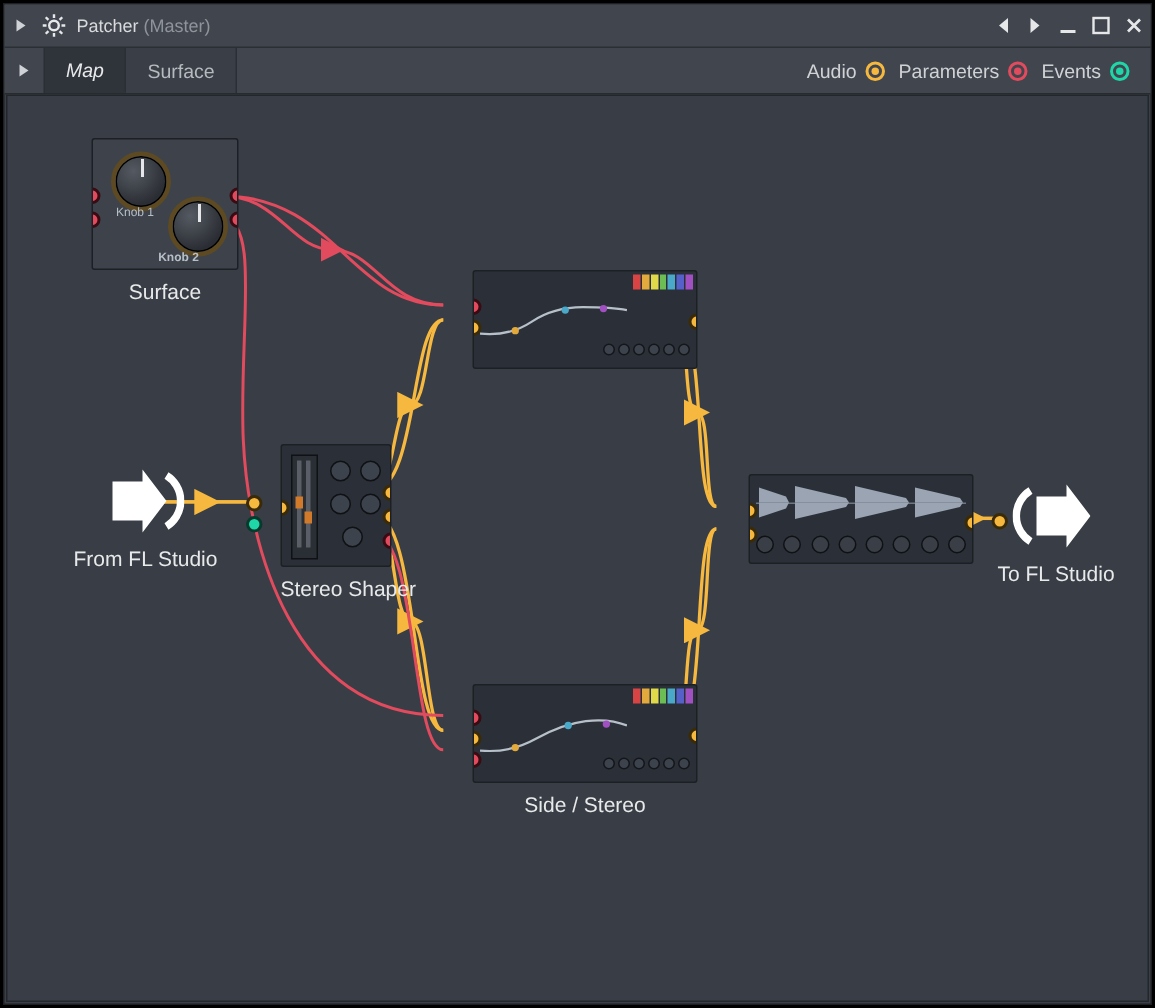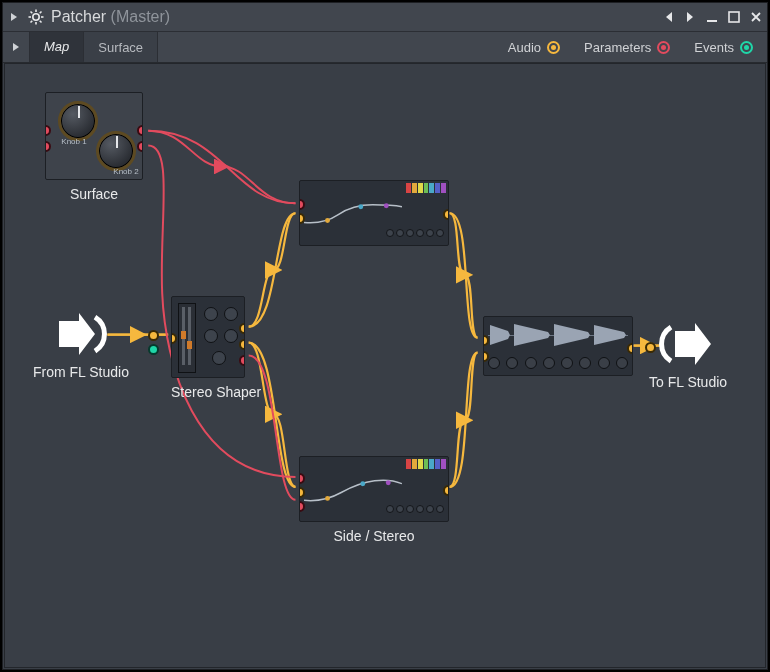--- a/index.html
+++ b/index.html
@@ -30,21 +30,21 @@
     background: #41464e;
     border-bottom: 1px solid #2b2e34;
   }
   .titlebar .tb-btn {
     width: 22px; height: 22px;
     display: flex; align-items: center; justify-content: center;
     color: #d8dadc;
   }
   .titlebar .title {
     color: #d8dadc;
-    font-size: 16px;
+    font-size: 12px;
     padding-left: 4px;
   }
   .titlebar .title .dim { color: #8f949b; }
   .titlebar .spacer { flex: 1; }
 
   
   .toolbar {
     height: 30px;
     display: flex;
     align-items: stretch;
@@ -78,21 +78,21 @@
   .toolbar .spacer { flex: 1; }
   .legend {
     display: flex;
     align-items: center;
     gap: 6px;
     padding-right: 14px;
   }
   .legend .lbl {
     color: #d0d2d5;
     font-size: 13px;
-    margin-left: 18px;
+    margin-left: 3px;
   }
   .ring {
     width: 13px; height: 13px;
     border-radius: 50%;
     box-sizing: border-box;
     border: 2px solid #888;
     display: inline-block;
   }
   .ring.filled::after{
     content:"";
@@ -113,20 +113,21 @@
     left: 1px; right: 1px; top: 60px; bottom: 1px;
     background: #393e46;
     border: 1px solid #23262b;
     box-sizing: border-box;
     overflow: hidden;
   }
 
   .node {
     position: absolute;
     text-align: center;
+    margin-left: 16px;
   }
   .node .thumb {
     background: #2b3038;
     border: 1px solid #1c1f24;
     border-radius: 2px;
     position: relative;
     overflow: hidden;
   }
   .node .caption {
     margin-top: 6px;
@@ -358,21 +359,21 @@
 
         <path d="M245 293 C275 293, 270 438, 292 438"></path>
       </g>
     </svg>
 
     <div class="node" style="left:40px; top:28px;">
       <div class="thumb" style="width:96px;height:86px;background:#3e434b;">
         <span class="knob" style="left:12px;top:8px;width:34px;height:34px;"></span>
         <span class="knob-label" style="left:8px;top:44px;">Knob 1</span>
         <span class="knob" style="left:50px;top:38px;width:34px;height:34px;"></span>
-        <span class="knob-label" style="left:60px;top:74px;">Knob 2</span>
+        <span class="knob-label" style="left:37px;top:74px;font-weight:bold;">Knob 2</span>
 
         <span class="port param" style="left:-6px;top:32px;"></span>
         <span class="port param" style="left:-6px;top:48px;"></span>
 
         <span class="port param" style="right:-6px;top:32px;"></span>
         <span class="port param" style="right:-6px;top:48px;"></span>
       </div>
       <div class="caption">Surface</div>
     </div>
 

